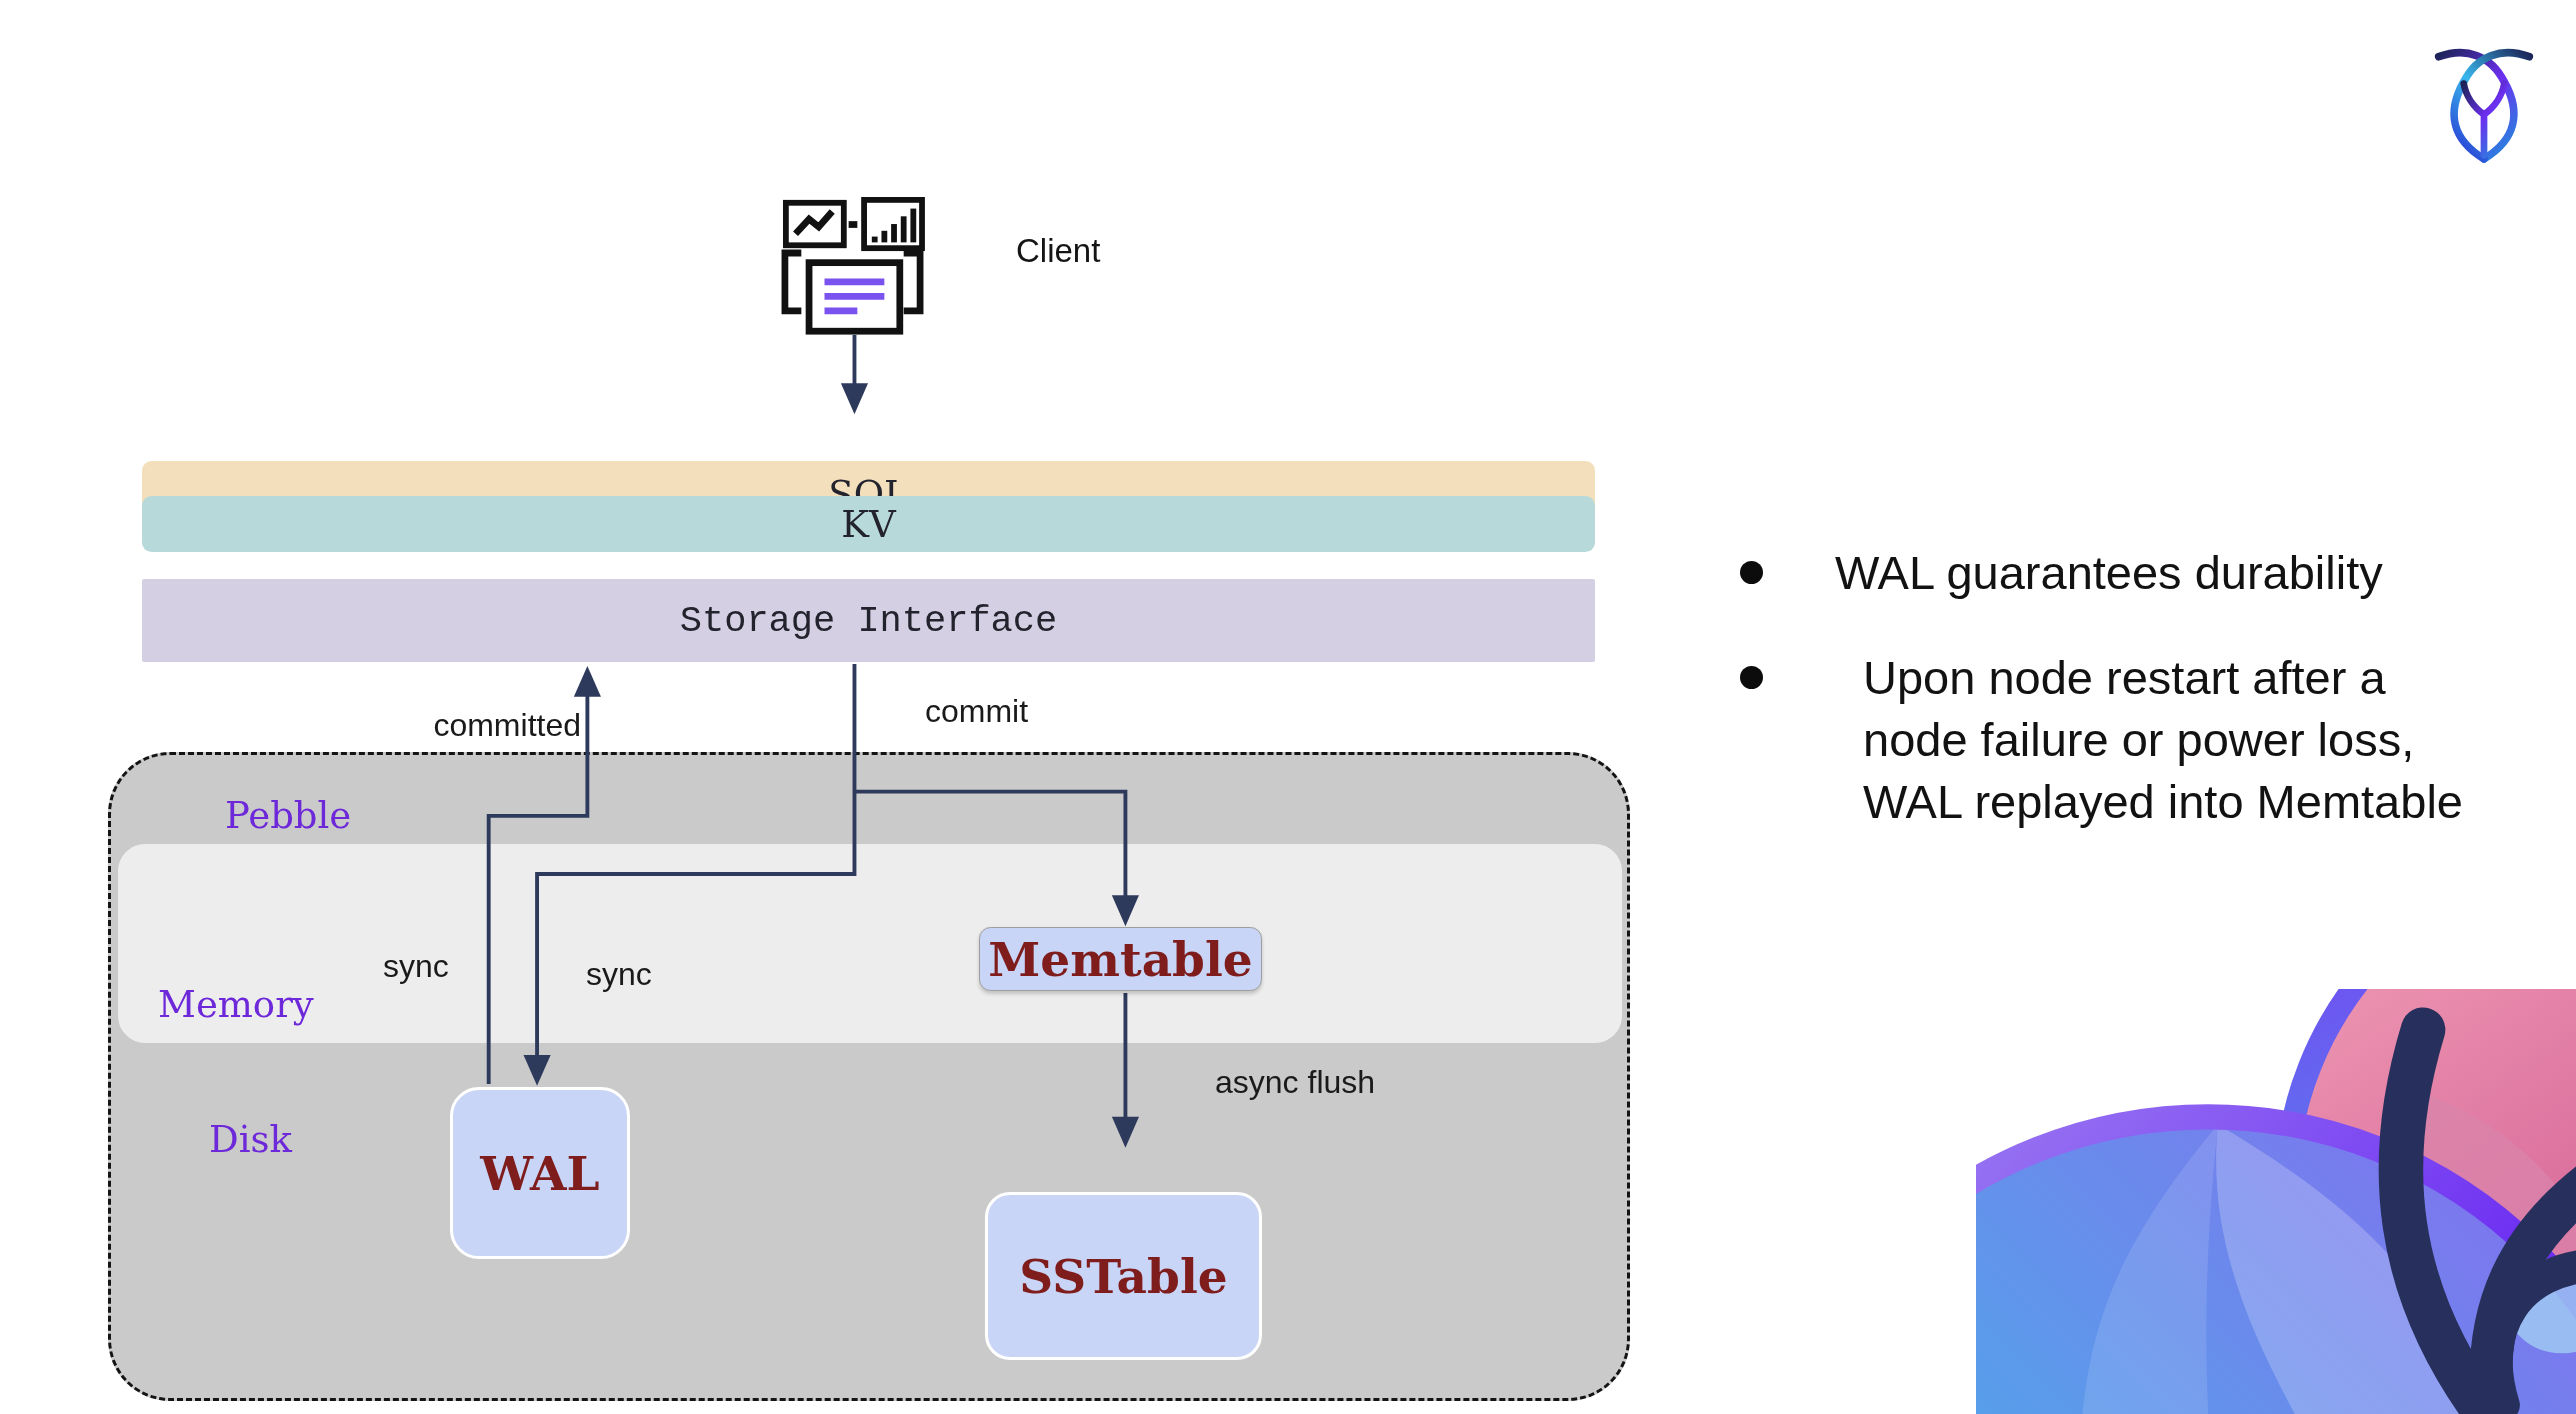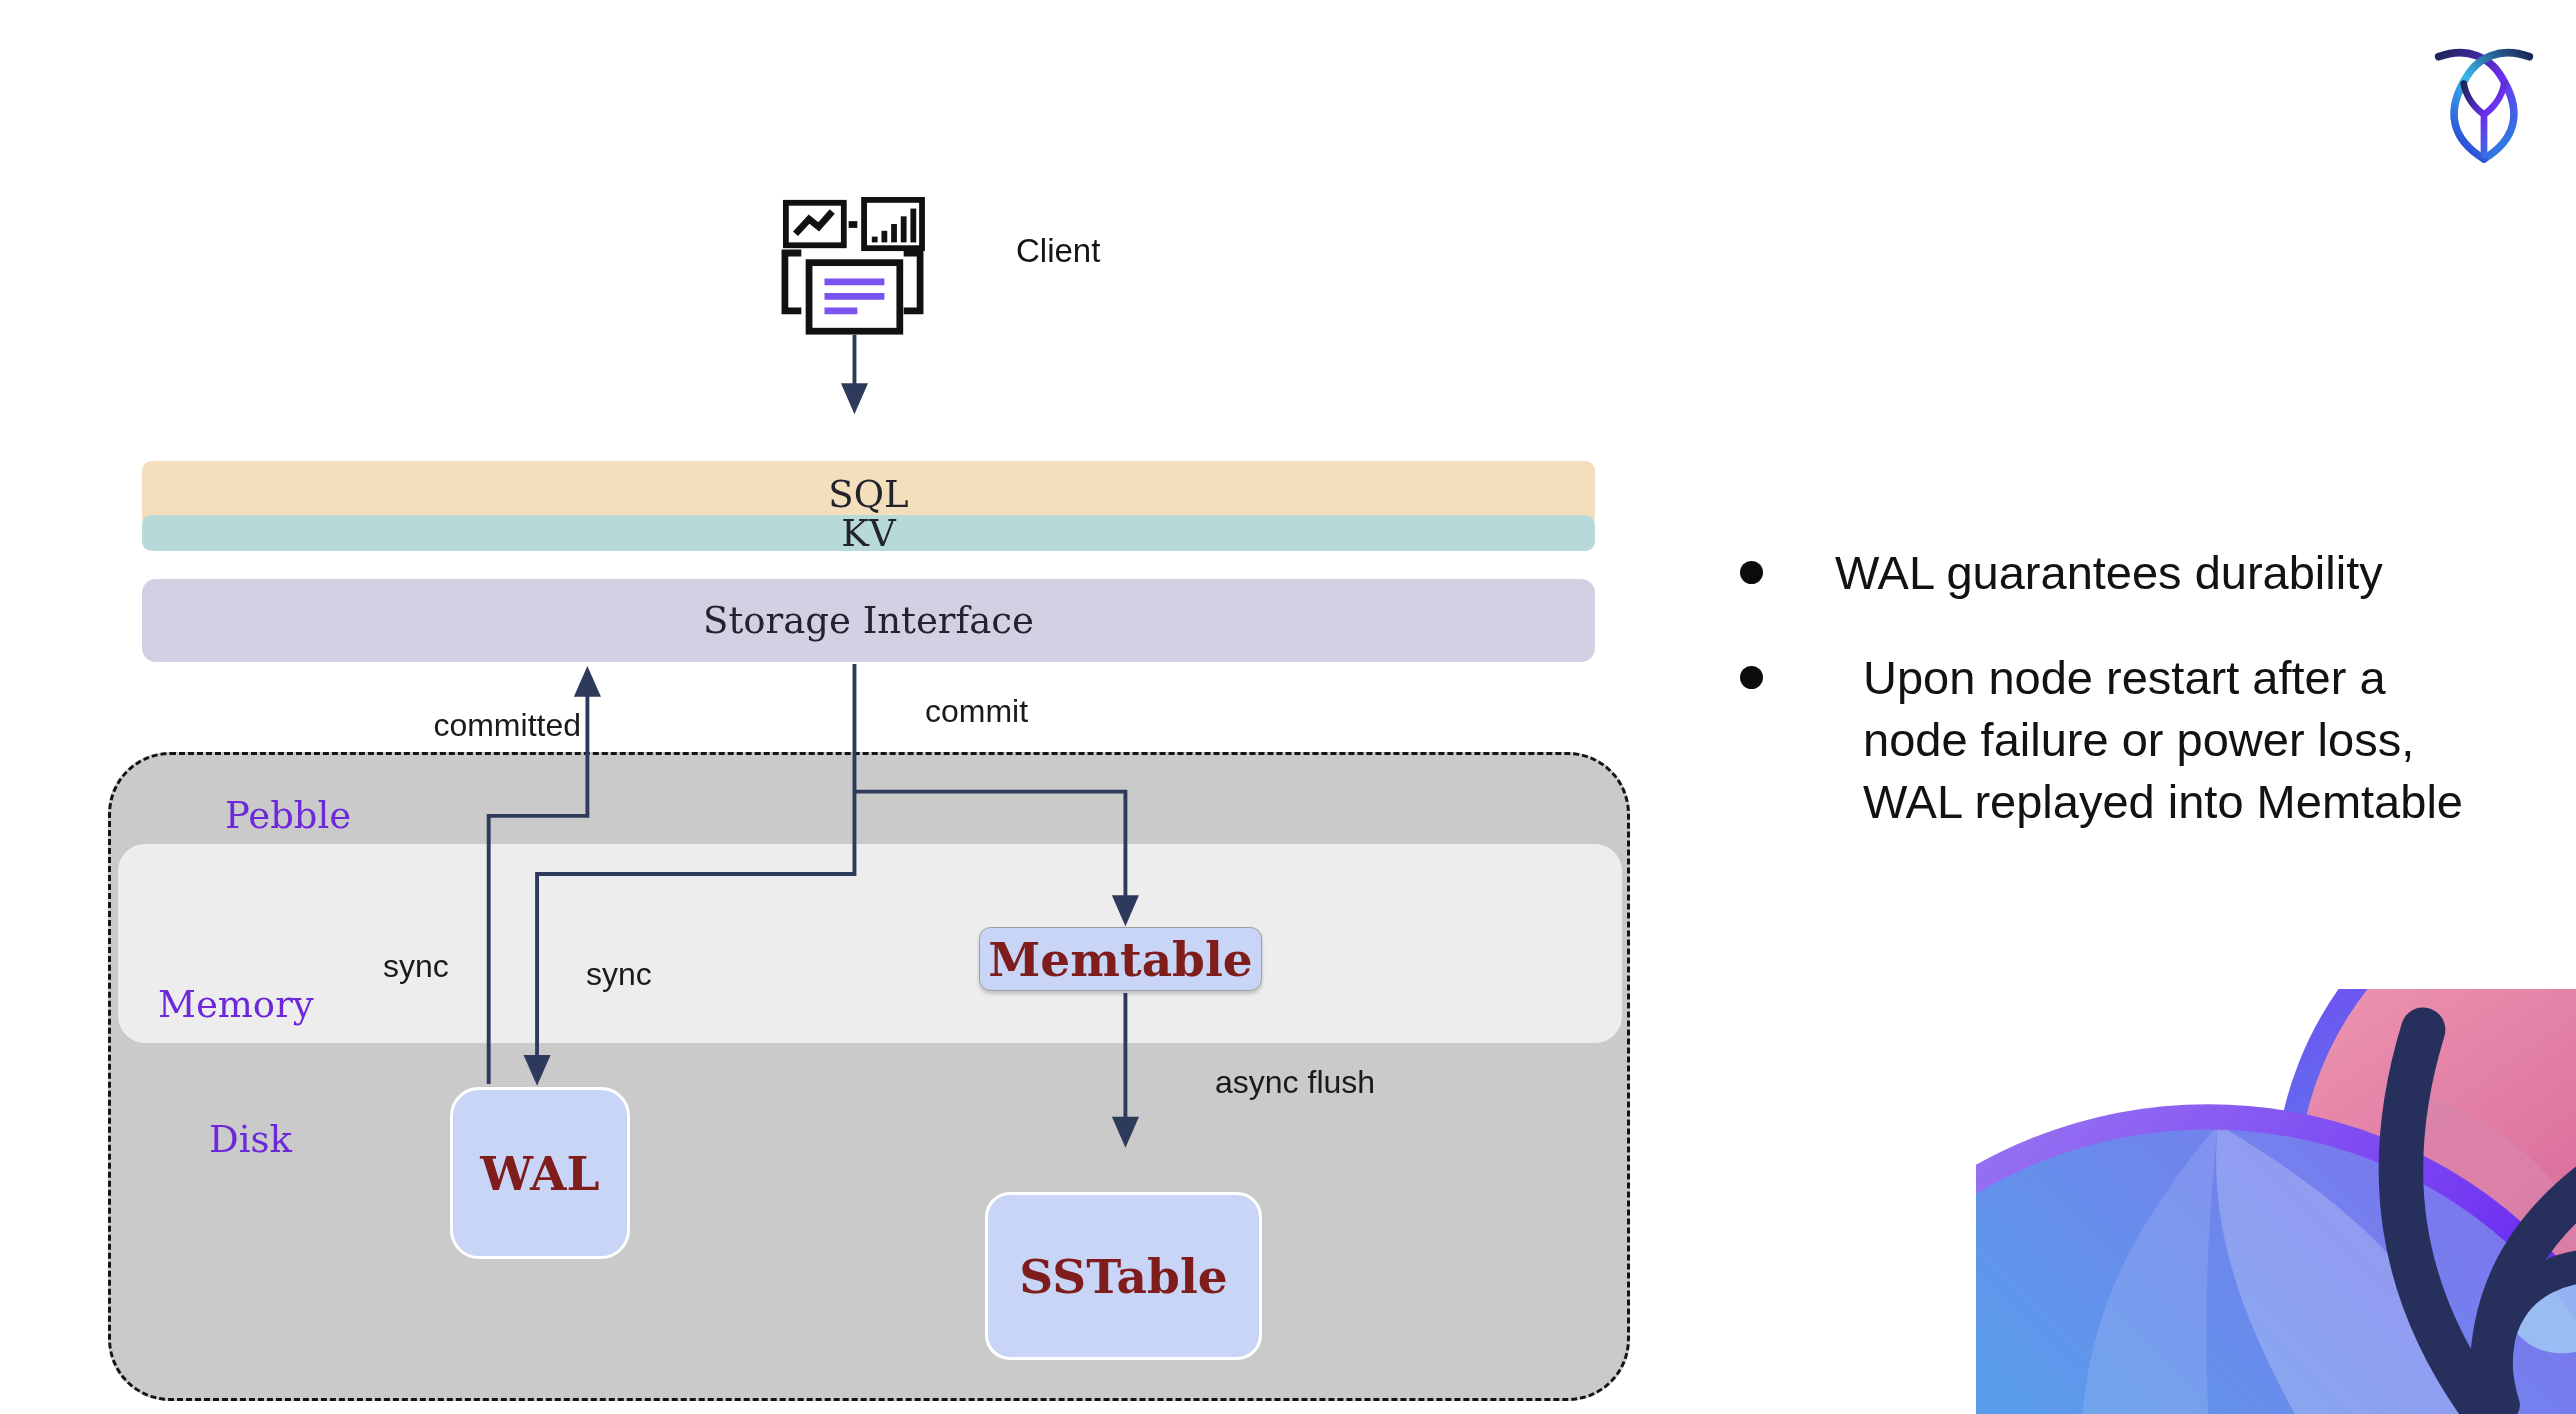--- a/index.html
+++ b/index.html
@@ -11,22 +11,22 @@
   #slide{position:relative; width:2576px; height:1415px; background:#fff;
          font-family:"Liberation Sans", sans-serif; color:var(--c-ink);}
 
   .title{position:absolute; left:35px; top:35px; font-family:"DejaVu Sans", sans-serif;
          font-size:114px; font-weight:800; letter-spacing:-3.9px; color:#0a0a0a;}
 
   
   .bar{position:absolute; left:142px; width:1453px; display:flex; align-items:center;
        justify-content:center; font-family:"DejaVu Serif", serif; font-size:37px; color:#23232d;}
   .bar-sql{top:414px; height:66px; background:var(--c-sql); border-radius:9.7px;margin-top:47px;}
-  .bar-kv{top:515px; height:36px; background:var(--c-kv); border-radius:9.7px;}
-  .bar-storage{top:579px; height:83px; background:var(--c-storage); border-radius:14px;}
+  .bar-kv{top:496px; height:56px; background:var(--c-kv); border-radius:9.7px;}
+  .bar-storage{top:579px; height:83px; background:var(--c-storage); border-radius:2px;font-family:Liberation Mono, monospace;}
 
   
   .pebble{position:absolute; left:108px; top:752px; width:1522px; height:649px;
           background:var(--c-pebble); border:3.9px dashed #141414; border-radius:62px;}
   .memory-band{position:absolute; left:118px; top:844px; width:1504px; height:199px;
                background:var(--c-memory); border-radius:27px;}
   .zone-label{position:absolute; font-family:"DejaVu Serif", serif; font-size:37px; color:#6d28d9;}
   .lbl-pebble{left:225px; top:794px;}
   .lbl-memory{left:158px; top:983px;}
   .lbl-disk{left:209px; top:1118px;}

